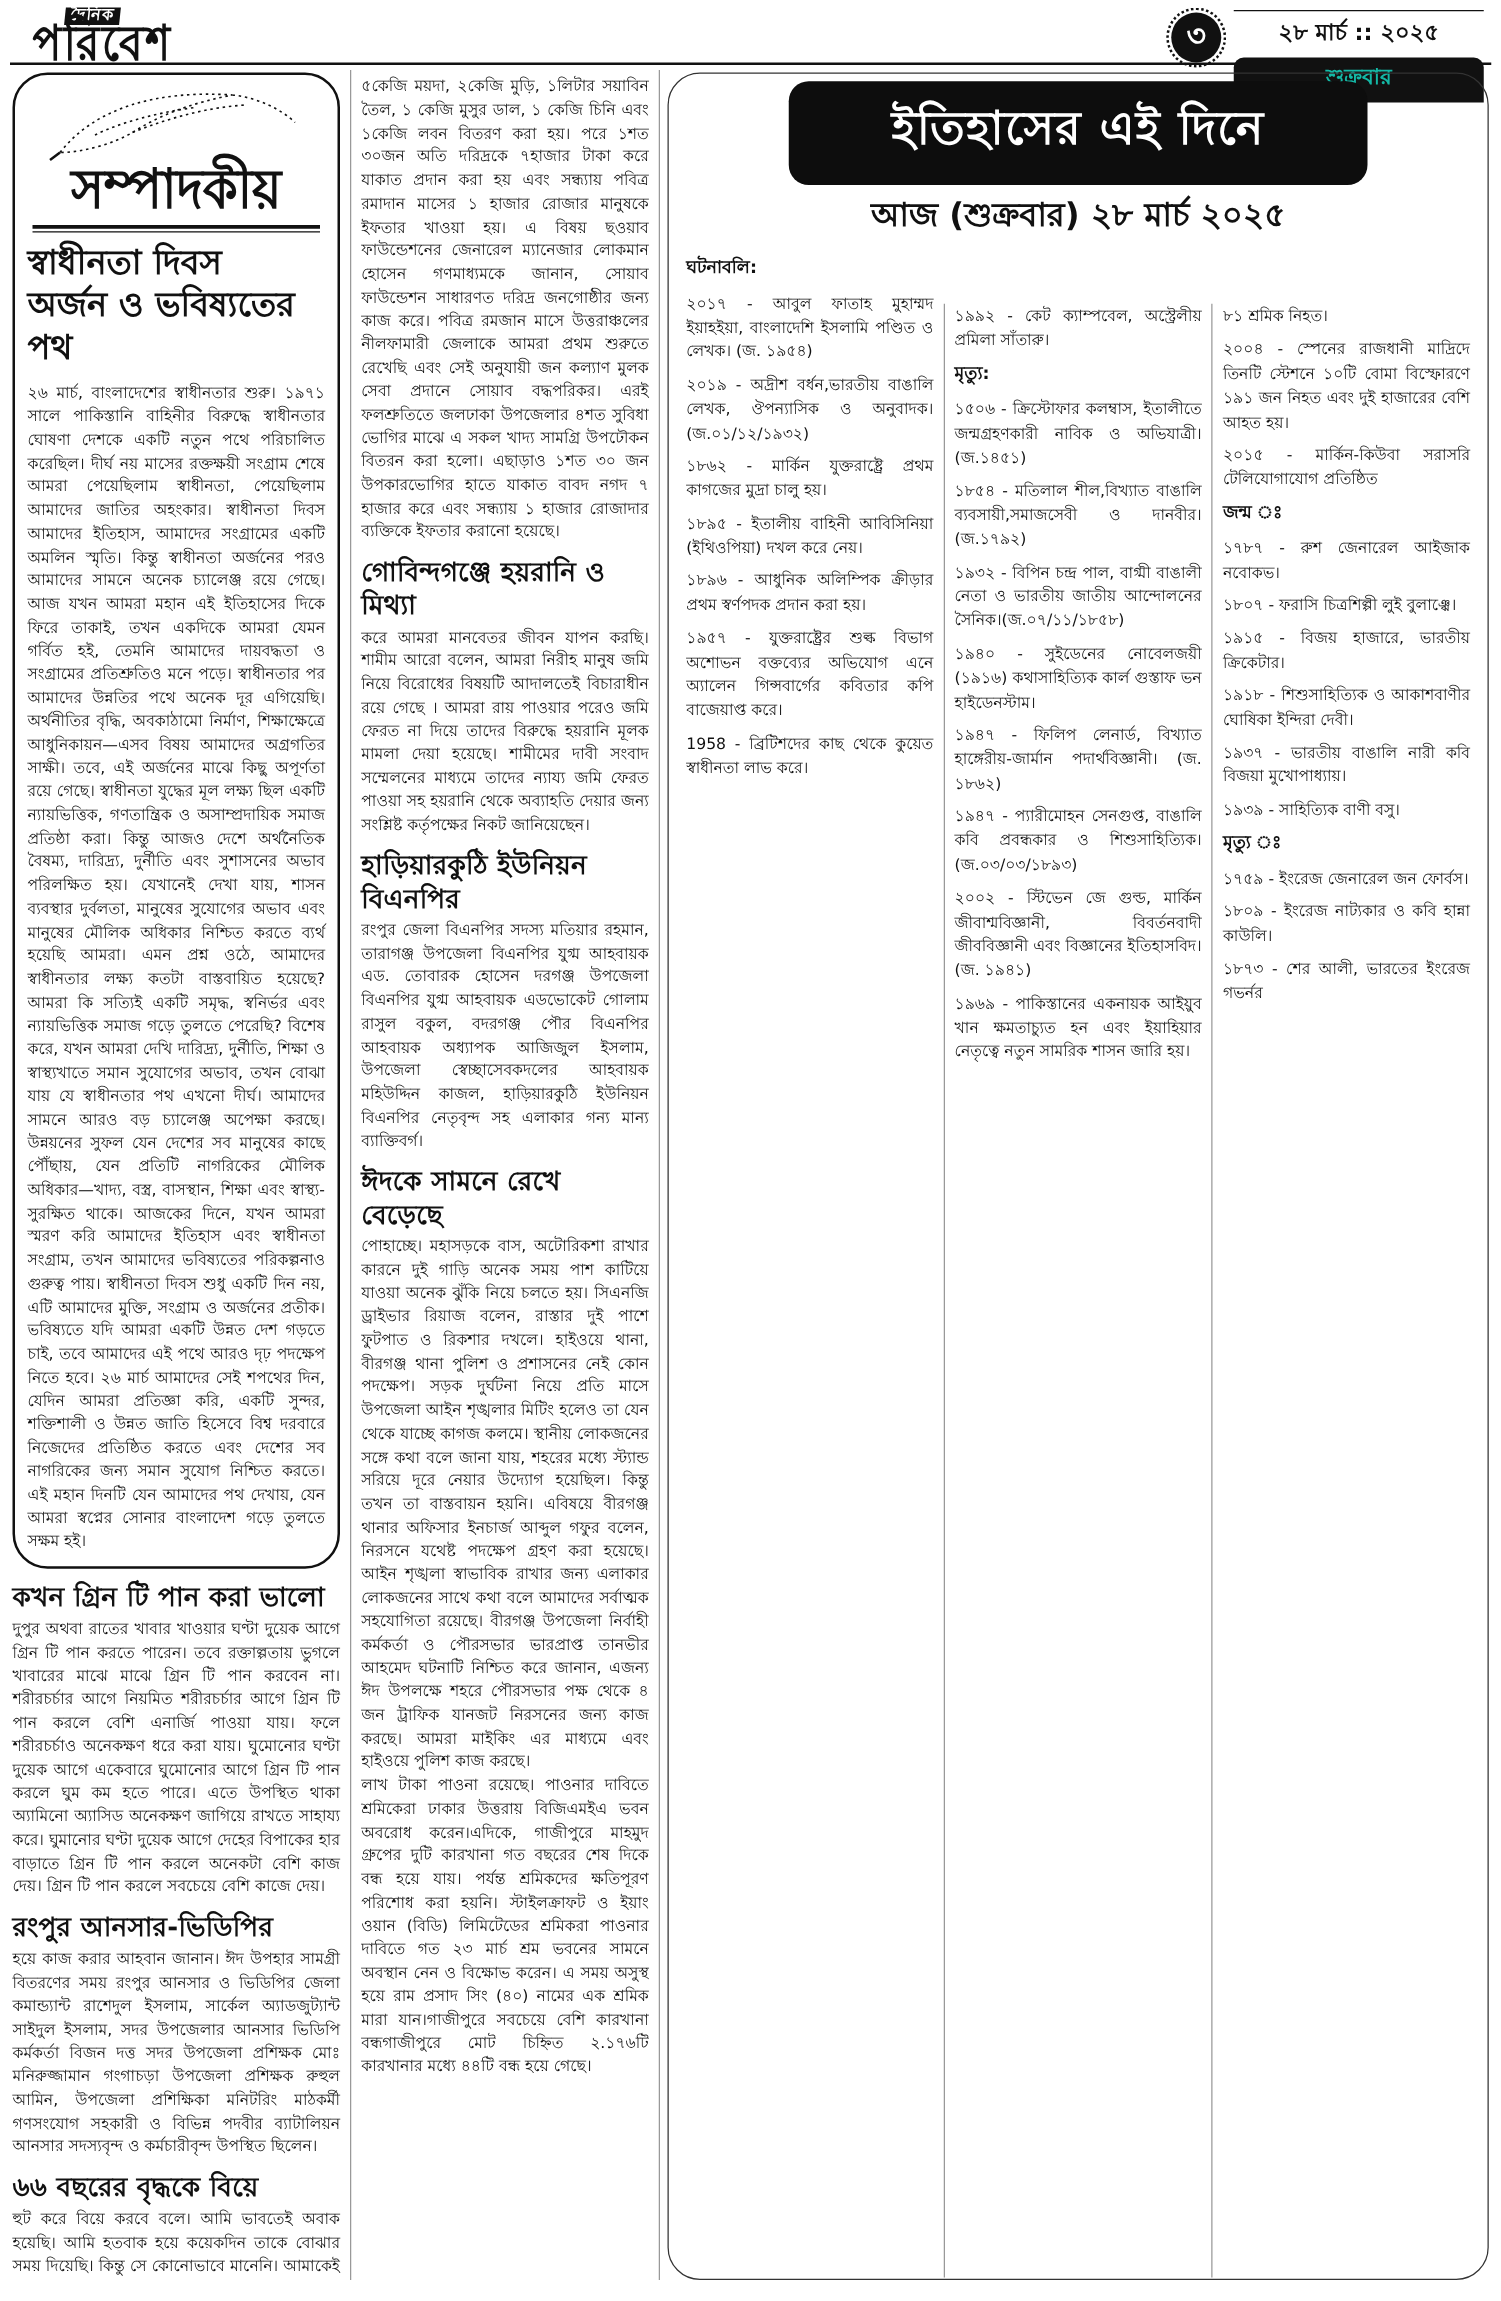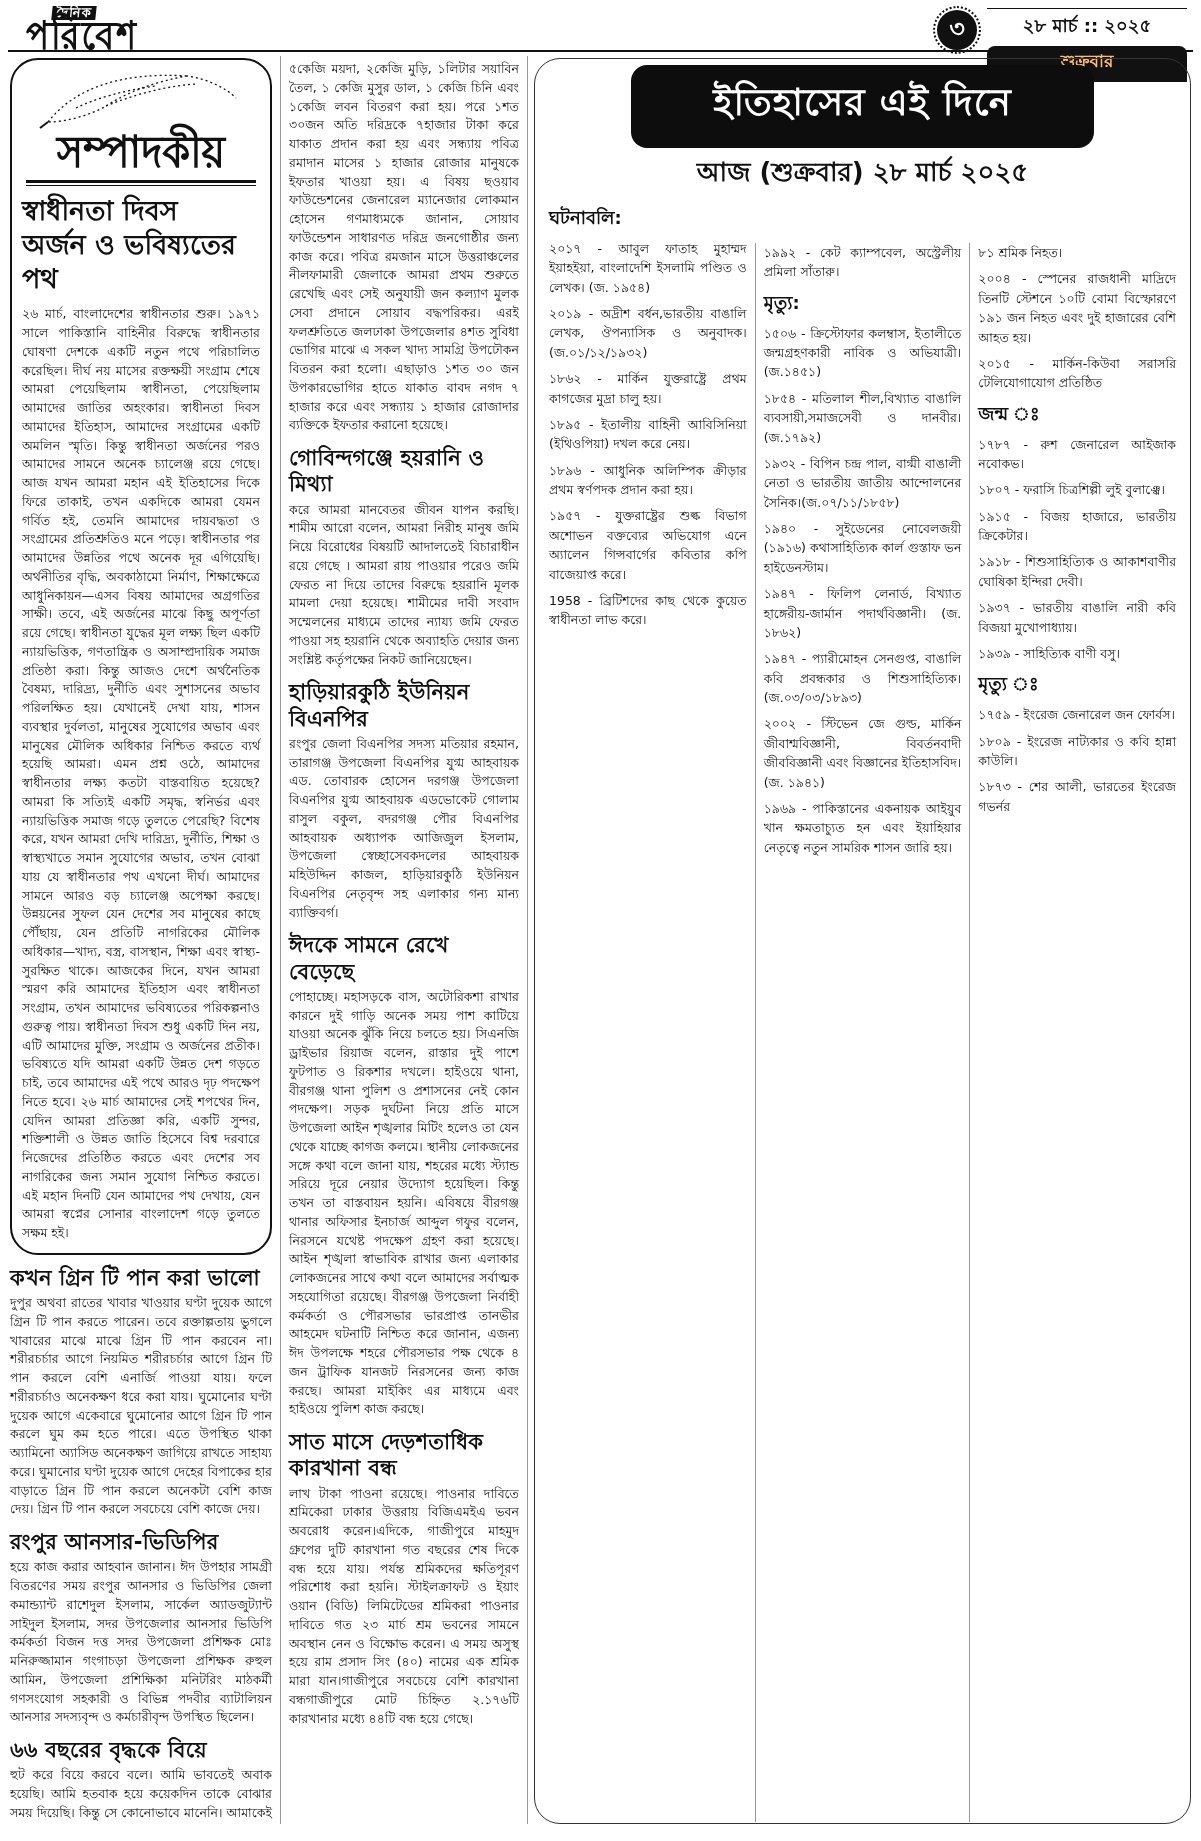--- a/index.html
+++ b/index.html
@@ -15,21 +15,21 @@
   .logo-main { display:block; font-size:34px; font-weight:900; letter-spacing:2px; transform:scaleY(1.15); }
   .header-right { position:absolute; right:6px; top:2px; display:flex; align-items:flex-start; gap:10px; }
   .page-circle {
     width:40px; height:40px; border-radius:50%; background:#111; color:#fff;
     display:flex; align-items:center; justify-content:center; font-size:24px; font-weight:bold;
     outline:2px dotted #111; outline-offset:2px; margin-top:2px;
   }
   .date-block { width:200px; text-align:center; }
   .date-line { border-top:1.5px solid #111; margin-bottom:2px; }
   .date-text { font-size:18px; font-weight:bold; padding:1px 0 3px 0; }
-  .day-box { background:#111; color:#fdba74; font-size:17px; font-weight:bold; border-radius:8px 8px 0 0; padding:2px 0 6px 0; }
+  .day-box { background:#111; color:#14b8a6; font-size:17px; font-weight:bold; border-radius:8px 8px 0 0; padding:2px 0 6px 0; }
   
   .content { display:flex; height:1768px; margin-top:4px; }
   .col-left  { width:272px; padding:2px 8px 0 2px; overflow:hidden; }
   .col-mid   { width:248px; padding:4px 8px 0 8px; border-left:1px solid #999; border-right:1px solid #999; overflow:hidden; }
   .col-hist  { flex:1; padding:2px 2px 0 6px; overflow:hidden; }
   .body-text { font-size:12.5px; line-height:1.5; text-align:justify; }
   article h2 { font-size:21px; font-weight:900; line-height:1.25; margin:10px 0 3px 0; letter-spacing:0.2px; }
   
   .editorial-box { border:2px solid #111; border-radius:28px; padding:8px 10px 10px 10px; }
   .quill { display:block; margin:0 auto 2px auto; }
@@ -40,21 +40,21 @@
   .history-box { border:1.5px solid #333; border-radius:26px; height:100%; padding:0 6px 6px 6px; position:relative; }
   .history-banner {
     background:#0d0d0d; color:#fff; font-size:37px; font-weight:900; text-align:center;
     border-radius:16px; padding:8px 10px 12px 10px; width:72%; margin:6px auto 4px auto; letter-spacing:1px;
   }
   .history-subtitle { font-size:26px; font-weight:900; text-align:center; margin:2px 0 8px 0; }
   .history-cols { display:flex; height:calc(100% - 140px); }
   .hcol { flex:1; padding:0 8px; overflow:hidden; }
   .hcol + .hcol { border-left:1px solid #999;margin-top:39px; }
   .hcol p { font-size:12.5px; line-height:1.55; text-align:justify; margin-bottom:7px; }
-  .hcol p.sec { font-weight:bold; font-size:18px; }
+  .hcol p.sec { font-weight:bold; font-size:14px; }
 </style>
 </head>
 <body>
 
 <div class="page">
 
   <header>
     <div class="logo">
       <span class="logo-top">দৈনিক</span>
       <span class="logo-main">পরিবেশ</span>
@@ -116,21 +116,20 @@
       </article>
       <article>
         <h2>হাড়িয়ারকুঠি ইউনিয়ন বিএনপির</h2>
         <p class="body-text">রংপুর জেলা বিএনপির সদস্য মতিয়ার রহমান, তারাগঞ্জ উপজেলা বিএনপির যুগ্ম আহবায়ক এড. তোবারক হোসেন দরগঞ্জ উপজেলা বিএনপির যুগ্ম আহবায়ক এডভোকেট গোলাম রাসুল বকুল, বদরগঞ্জ পৌর বিএনপির আহবায়ক অধ্যাপক আজিজুল ইসলাম, উপজেলা স্বেচ্ছাসেবকদলের আহবায়ক মহিউদ্দিন কাজল, হাড়িয়ারকুঠি ইউনিয়ন বিএনপির নেতৃবৃন্দ সহ এলাকার গন্য মান্য ব্যাক্তিবর্গ।</p>
       </article>
       <article>
         <h2>ঈদকে সামনে রেখে বেড়েছে</h2>
         <p class="body-text">পোহাচ্ছে। মহাসড়কে বাস, অটোরিকশা রাখার কারনে দুই গাড়ি অনেক সময় পাশ কাটিয়ে যাওয়া অনেক ঝুঁকি নিয়ে চলতে হয়। সিএনজি ড্রাইভার রিয়াজ বলেন, রাস্তার দুই পাশে ফুটপাত ও রিকশার দখলে। হাইওয়ে থানা, বীরগঞ্জ থানা পুলিশ ও প্রশাসনের নেই কোন পদক্ষেপ। সড়ক দুর্ঘটনা নিয়ে প্রতি মাসে উপজেলা আইন শৃঙ্খলার মিটিং হলেও তা যেন থেকে যাচ্ছে কাগজ কলমে। স্থানীয় লোকজনের সঙ্গে কথা বলে জানা যায়, শহরের মধ্যে স্ট্যান্ড সরিয়ে দূরে নেয়ার উদ্যোগ হয়েছিল। কিন্তু তখন তা বাস্তবায়ন হয়নি। এবিষয়ে বীরগঞ্জ থানার অফিসার ইনচার্জ আব্দুল গফুর বলেন, নিরসনে যথেষ্ট পদক্ষেপ গ্রহণ করা হয়েছে। আইন শৃঙ্খলা স্বাভাবিক রাখার জন্য এলাকার লোকজনের সাথে কথা বলে আমাদের সর্বাত্মক সহযোগিতা রয়েছে। বীরগঞ্জ উপজেলা নির্বাহী কর্মকর্তা ও পৌরসভার ভারপ্রাপ্ত তানভীর আহমেদ ঘটনাটি নিশ্চিত করে জানান, এজন্য ঈদ উপলক্ষে শহরে পৌরসভার পক্ষ থেকে ৪ জন ট্রাফিক যানজট নিরসনের জন্য কাজ করছে। আমরা মাইকিং এর মাধ্যমে এবং হাইওয়ে পুলিশ কাজ করছে।</p>
       </article>
       <article>
-        <h2>সাত মাসে দেড়শতাধিক কারখানা বন্ধ</h2>
         <p class="body-text">লাখ টাকা পাওনা রয়েছে। পাওনার দাবিতে শ্রমিকেরা ঢাকার উত্তরায় বিজিএমইএ ভবন অবরোধ করেন।এদিকে, গাজীপুরে মাহমুদ গ্রুপের দুটি কারখানা গত বছরের শেষ দিকে বন্ধ হয়ে যায়। পর্যন্ত শ্রমিকদের ক্ষতিপূরণ পরিশোধ করা হয়নি। স্টাইলক্রাফট ও ইয়াং ওয়ান (বিডি) লিমিটেডের শ্রমিকরা পাওনার দাবিতে গত ২৩ মার্চ শ্রম ভবনের সামনে অবস্থান নেন ও বিক্ষোভ করেন। এ সময় অসুস্থ হয়ে রাম প্রসাদ সিং (৪০) নামের এক শ্রমিক মারা যান।গাজীপুরে সবচেয়ে বেশি কারখানা বন্ধগাজীপুরে মোট চিহ্নিত ২.১৭৬টি কারখানার মধ্যে ৪৪টি বন্ধ হয়ে গেছে।</p>
       </article>
     </div>
 
     <div class="col-hist">
       <div class="history-box">
         <div class="history-banner">ইতিহাসের এই দিনে</div>
         <div class="history-subtitle">আজ (শুক্রবার) ২৮ মার্চ ২০২৫</div>
         <div class="history-cols">
           <div class="hcol">

